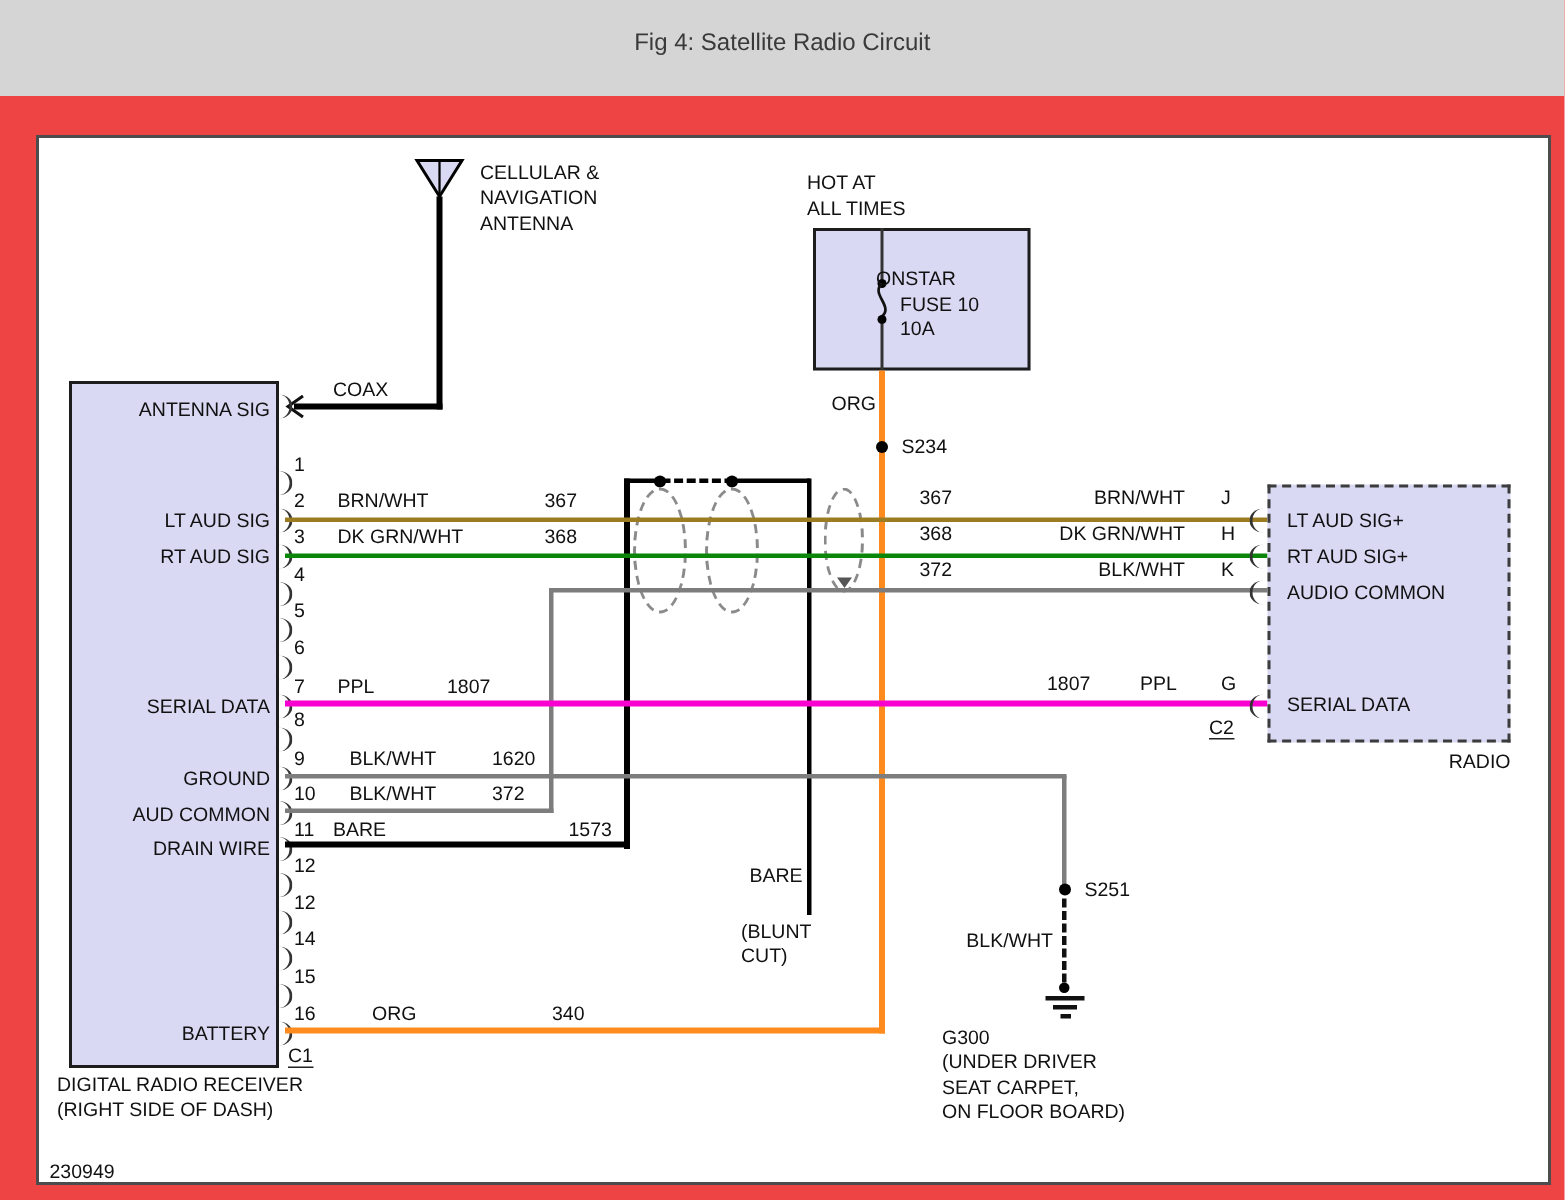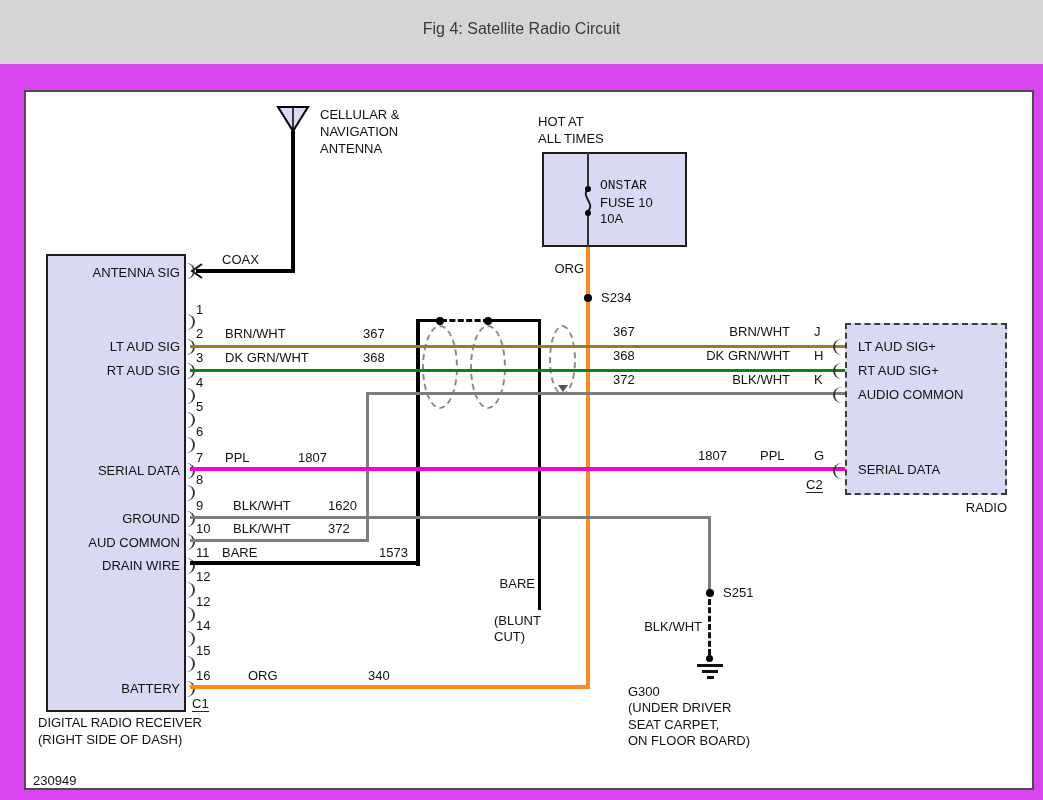--- a/index.html
+++ b/index.html
@@ -1,17 +1,17 @@
 <!DOCTYPE html>
 <html><head>
 <meta charset="utf-8">
 <style>
   html,body{margin:0;padding:0;}
   body{font-family:"Liberation Sans", sans-serif;}
-  .stage{position:relative;width:1043px;height:800px;background:#d946ef;overflow:hidden;}
+  .stage{position:relative;width:1043px;height:800px;background:#ef4444;overflow:hidden;}
   .titlebar{position:absolute;left:0;top:0;width:1043px;height:64px;background:#d5d5d5;}
   .titlebar .t{position:absolute;left:0;top:20px;width:100%;text-align:center;
     font-size:16px;color:#3a3a3a;}
   .frame{position:absolute;left:24px;top:90px;width:1006px;height:696px;
     border:2px solid #4c4c4c;background:#ffffff;}
   .lbl{position:absolute;font-size:13px;color:#111;white-space:nowrap;line-height:14px;}
   .lbl.r{text-align:right;}
   .lbl.c{white-space:normal;}
   .wire{position:absolute;}
   .box{position:absolute;background:#d9d9f4;border:2px solid #1d1d1d;box-sizing:border-box;}
@@ -58,21 +58,21 @@
     <div>ALL TIMES</div>
   </div>
   <div class="box" style="left:542px;top:152px;width:145px;height:95px;border-width:2px;"></div>
   <div class="wire" style="left:587px;top:152px;width:2px;height:34px;background:#333;"></div>
   <svg style="left:578px;top:184px;" width="20" height="36">
     <circle cx="10" cy="5" r="3" fill="#000"></circle>
     <path d="M10,5 C2,12 18,20 10,27" fill="none" stroke="#111" stroke-width="1.8"></path>
     <circle cx="10" cy="29" r="3" fill="#000"></circle>
   </svg>
   <div class="wire" style="left:587px;top:216px;width:2px;height:31px;background:#333;"></div>
-  <div class="lbl" style="left:600px;top:179px;font-family:Liberation Mono, monospace;">ONSTAR</div>
+  <div class="lbl" style="left:584px;top:179px;">ONSTAR</div>
   <div class="lbl" style="left:600px;top:196px;">FUSE 10</div>
   <div class="lbl" style="left:600px;top:212px;">10A</div>
 
   <div class="wire" style="left:586px;top:247px;width:4px;height:442px;background:#ff8b1f;"></div>
   <div class="lbl r" style="left:544px;top:262px;width:40px;">ORG</div>
   <div class="dot" style="left:584px;top:294px;width:8px;height:8px;"></div>
   <div class="lbl" style="left:601px;top:291px;">S234</div>
 
   <div class="box" style="left:46px;top:254px;width:140px;height:458px;"></div>
   <div class="lbl r" style="left:50px;top:266px;width:130px;">ANTENNA SIG</div>

